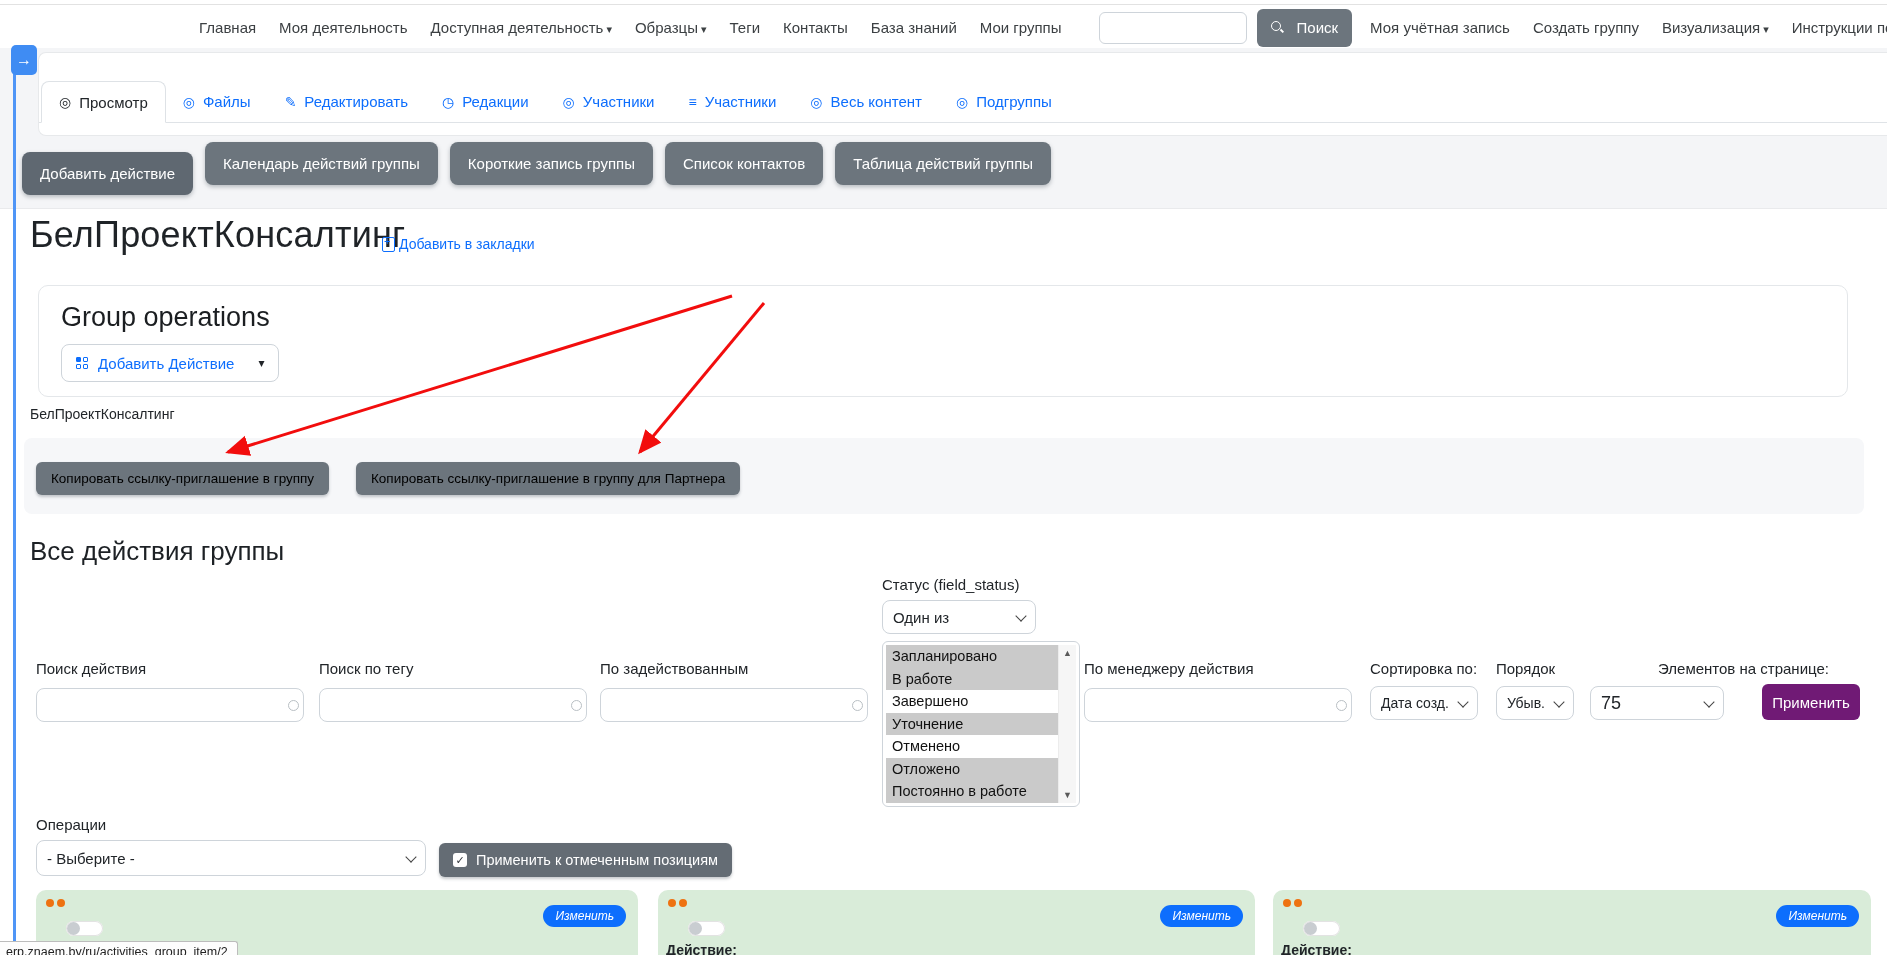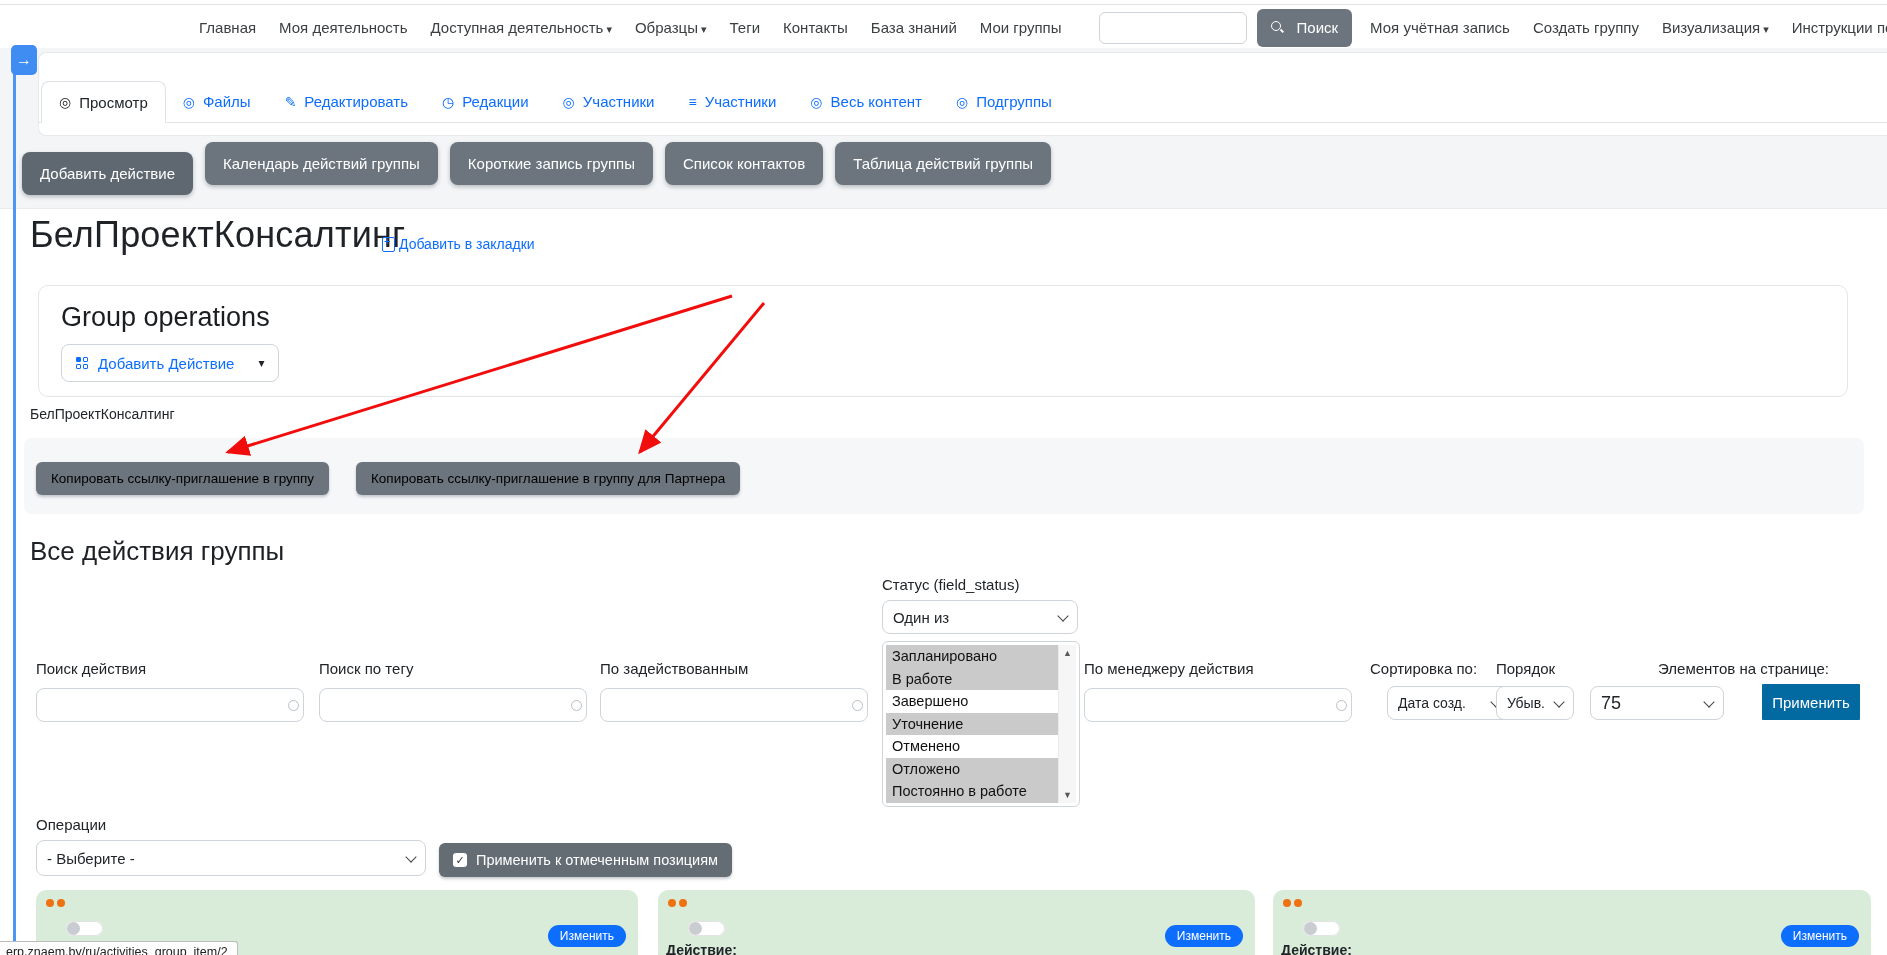--- a/index.html
+++ b/index.html
@@ -89,41 +89,41 @@
 
   .listbox{position:absolute;left:882px;top:641px;width:198px;height:166px;background:#fff;border:1px solid #ced4da;
       border-radius:6px;box-sizing:border-box;z-index:30;display:flex;padding:3px;}
   .opts{flex:1;overflow:hidden;}
   .opt{height:22.5px;line-height:22.5px;font-size:14.5px;padding:0 6px;white-space:nowrap;cursor:pointer;color:#111;}
   .opt.sel{background:#cacaca;}
   .sbar{width:17px;background:#f6f6f6;display:flex;flex-direction:column;justify-content:space-between;align-items:center;
       border-left:1px solid #ececec;}
   .sbar span{font-size:9px;color:#5a5a5a;padding:3px 0;cursor:pointer;}
 
-  .apply-btn{position:absolute;left:1762px;top:684px;width:98px;height:36px;background:#0369a1;color:#fff;border:none;
-      border-radius:1px;font-size:15px;cursor:pointer;font-family:"Liberation Sans",sans-serif;}
+  .apply-btn{position:absolute;left:1762px;top:684px;width:98px;height:36px;background:#701a75;color:#fff;border:none;
+      border-radius:6px;font-size:15px;cursor:pointer;font-family:"Liberation Sans",sans-serif;}
 
   
   .ops-label{position:absolute;left:36px;top:816px;font-size:15px;color:#212529;}
   .ops-select{left:36px;top:840px;width:390px;height:36px;}
   .ops-apply{position:absolute;left:439px;top:843px;height:34px;background:#646c74;color:#fff;border:none;border-radius:6px;
       font-size:14.5px;display:inline-flex;align-items:center;gap:9px;padding:0 14px;cursor:pointer;
       box-shadow:0 2px 3px rgba(70,80,90,.3);font-family:"Liberation Sans",sans-serif;}
   .cb-ic{width:14px;height:14px;background:#fff;border-radius:3px;color:#30343a;font-size:11px;line-height:14px;
       text-align:center;display:inline-block;}
 
   
   .gcard{position:absolute;top:890px;height:80px;background:#d9ecd9;border-radius:10px;}
   .gcard .dots{position:absolute;left:10px;top:9px;display:flex;gap:3px;}
   .gcard .dots i{width:8px;height:8px;border-radius:50%;background:#ee7211;display:block;}
   .toggle{position:absolute;left:30px;top:31px;width:37px;height:15px;background:#fff;border-radius:8px;
       box-shadow:inset 0 0 0 1px #e3e3e3;cursor:pointer;}
   .toggle i{position:absolute;left:1px;top:1px;width:13px;height:13px;border-radius:50%;background:#c9cdd1;display:block;}
   .edit-pill{position:absolute;right:12px;top:15px;height:22px;padding:0 12px;background:#0d6efd;color:#fff;border:none;
-      border-radius:12px;font-size:12px;cursor:pointer;font-family:"Liberation Sans",sans-serif;margin-top:20px;}
+      border-radius:12px;font-size:12px;font-style:italic;cursor:pointer;font-family:"Liberation Sans",sans-serif;}
   .gfooter{position:absolute;left:8px;top:52px;font-size:14px;font-weight:bold;color:#212529;}
 
   
   .statusbar{position:absolute;left:0;top:941px;height:22px;background:#fdfdfd;border:1px solid #bcbcbc;border-left:none;
       border-bottom:none;border-radius:0 3px 0 0;font-size:12.5px;color:#222;padding:3px 9px 0 6px;z-index:45;}
 </style>
 </head>
 <body>
 
 <div id="page">
@@ -230,21 +230,21 @@
         <path d="M0,0 L8,3.5 L0,7 z" fill="#f20d0d"></path>
       </marker>
     </defs>
     <line x1="732" y1="296" x2="228" y2="452" stroke="#f20d0d" stroke-width="3" marker-end="url(#ah)"></line>
     <line x1="764" y1="303" x2="640" y2="452" stroke="#f20d0d" stroke-width="3" marker-end="url(#ah)"></line>
   </svg>
 
   <div class="h2">Все действия группы</div>
 
   <div class="flabel" style="left:882px;top:576px;">Статус (field_status)</div>
-  <div class="sel-box" style="left:882px;top:600px;width:196px;">
+  <div class="sel-box" style="left:882px;top:600px;width:154px;">
     <span>Один из</span>
       <span class="chev"></span>
   </div>
   <div class="listbox">
     <div class="opts">
       <div class="opt sel">Запланировано</div>
       <div class="opt sel">В работе</div>
       <div class="opt">Завершено</div>
       <div class="opt sel">Уточнение</div>
       <div class="opt">Отменено</div>
@@ -267,21 +267,21 @@
 
   <div class="flabel" style="left:600px;top:660px;">По задействованным</div>
   <input class="tinput" style="left: 600px; top: 688px;" value="">
   <span class="clear-dot" style="left:852px;top:700px;"></span>
 
   <div class="flabel" style="left:1084px;top:660px;">По менеджеру действия</div>
   <input class="tinput" style="left: 1084px; top: 688px;" value="">
   <span class="clear-dot" style="left:1336px;top:700px;"></span>
 
   <div class="flabel" style="left:1370px;top:660px;">Сортировка по:</div>
-  <div class="sel-box" style="left:1370px;top:686px;width:124px;font-size:14px;margin-left:17px;">
+  <div class="sel-box" style="left:1370px;top:686px;width:108px;font-size:14px;">
     <span>Дата созд.</span>
       <span class="chev"></span>
   </div>
 
   <div class="flabel" style="left:1496px;top:660px;">Порядок</div>
   <div class="sel-box" style="left:1496px;top:686px;width:78px;font-size:14px;">
     <span>Убыв.</span>
       <span class="chev"></span>
   </div>
 

